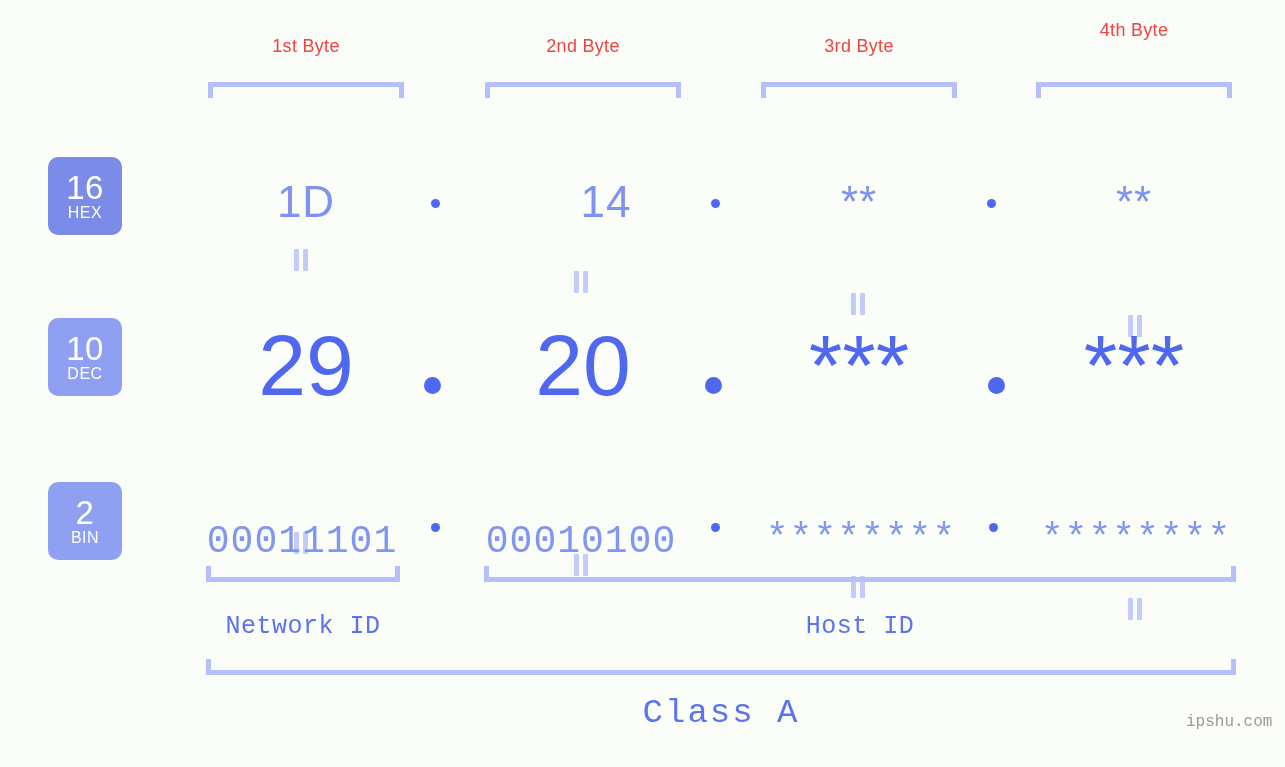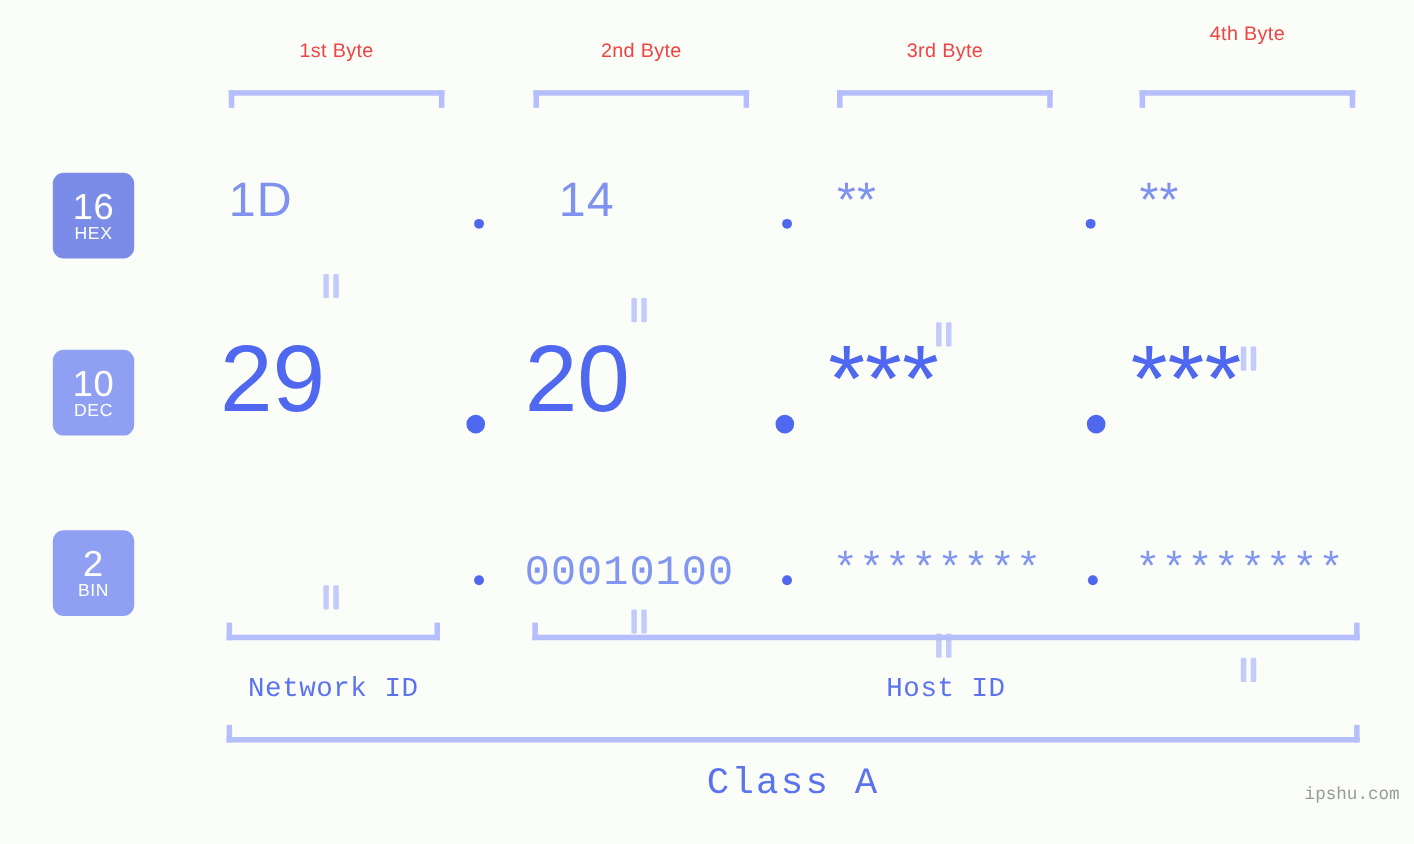--- a/index.html
+++ b/index.html
@@ -64,22 +64,24 @@
   }
   .badge .nm {
     font-size: 16px;
     font-weight: 400;
     margin-top: 1px;
     letter-spacing: 0.5px;
   }
 
   
   .cell {
+    text-align: center;
     white-space: nowrap;
     color: #7f92ef;
+    margin-top: 20px;
   }
   .hex-cell {
     font-size: 44px;
     color: #7f92ef;
     letter-spacing: 1px;
   }
   .dec-cell {
     font-size: 86px;
     color: #4f68ef;
     font-weight: 400;
@@ -194,20 +196,21 @@
   <div class="abs eq" style="left:293px; top:444px;"></div>
   <div class="abs eq" style="left:573px; top:444px;"></div>
   <div class="abs eq" style="left:850px; top:444px;"></div>
   <div class="abs eq" style="left:1127px; top:444px;"></div>
 
   <div class="abs badge" style="left:48px; top:482px; background:#8fa0f2;">
     <span class="num">2</span>
     <span class="nm">BIN</span>
   </div>
 
+  <div class="abs cell bin-cell" style="left:198px; top:500px; width:208px;">00011101</div>
   <div class="abs dot dot-bin" style="left:431px; top:523px;"></div>
   <div class="abs dot dot-bin" style="left:711px; top:523px;"></div>
   <div class="abs cell bin-cell" style="left:477px; top:500px; width:208px;">00010100</div>
   <div class="abs cell bin-cell" style="left:757px; top:497px; width:208px;">********</div>
   <div class="abs dot dot-bin" style="left:989px; top:523px;"></div>
   <div class="abs cell bin-cell" style="left:1032px; top:497px; width:208px;">********</div>
 
   <div class="abs bracket-up" style="left:206px; top:566px; width:194px;"></div>
   <div class="abs bracket-up" style="left:484px; top:566px; width:752px;"></div>
 

